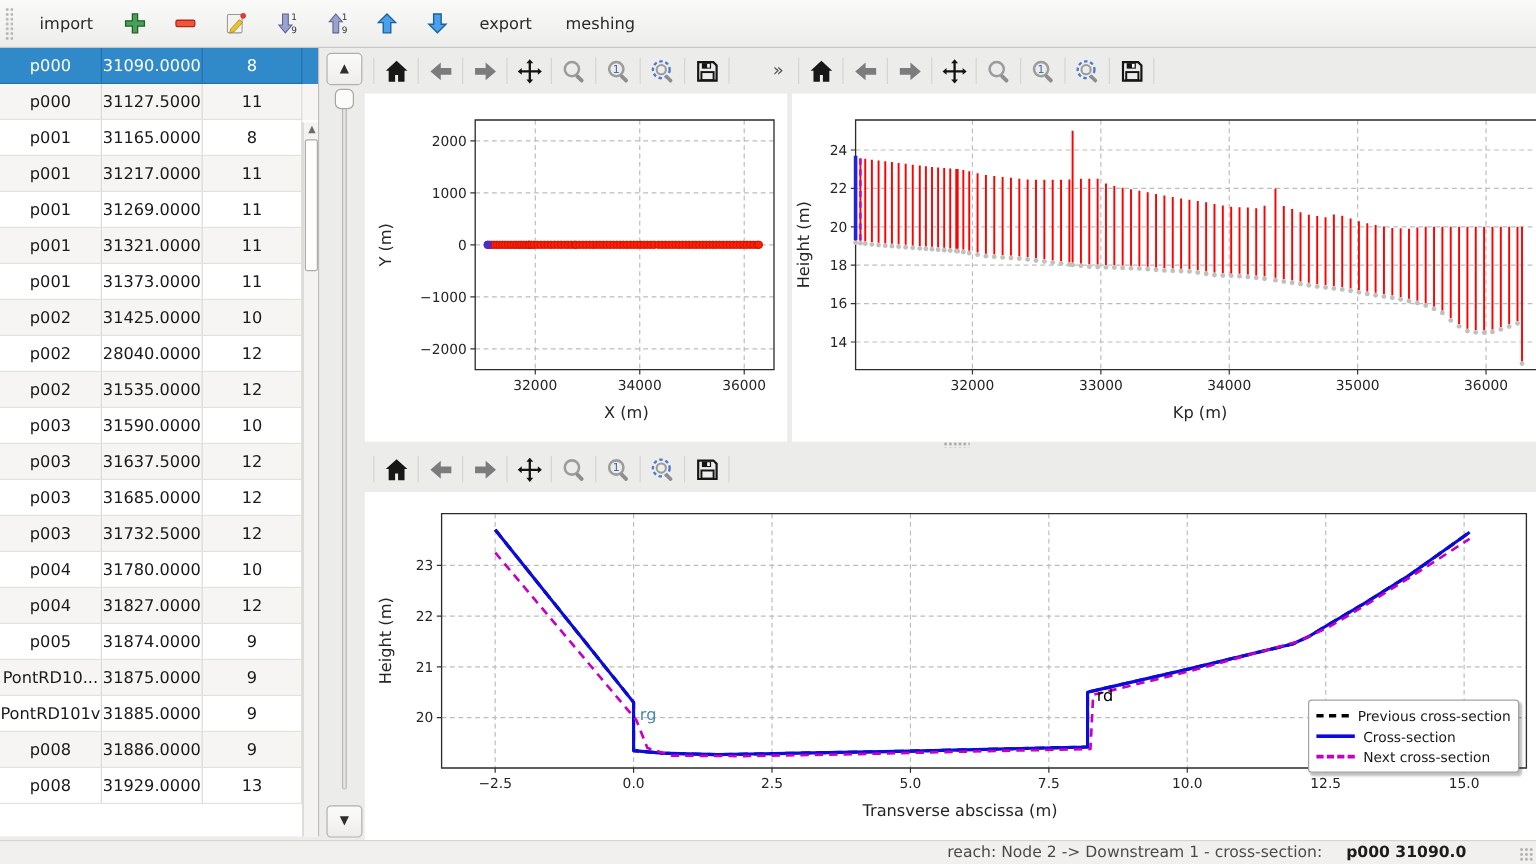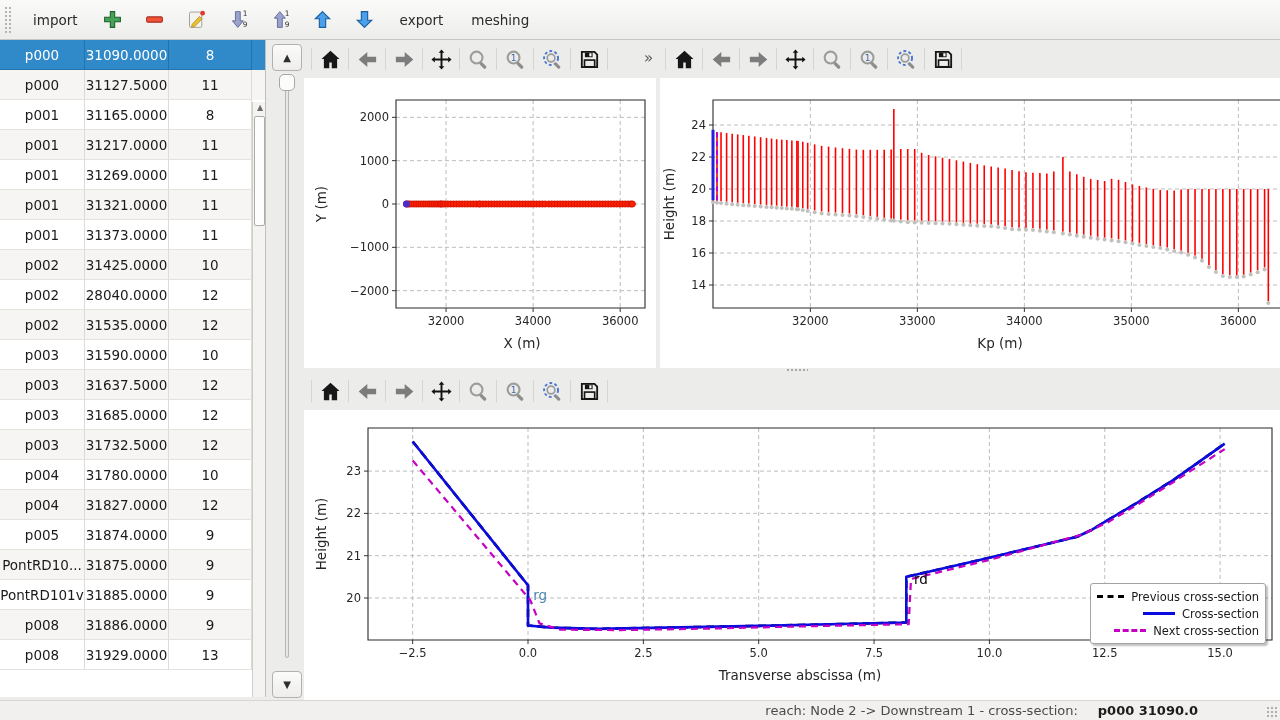--- a/index.html
+++ b/index.html
@@ -58,28 +58,28 @@
   .chevron { font-size:15px; color:#555; padding:0 6px; }
   .fig { background:#ffffff; }
   .splitter-dots { width:22px; height:5px;
     background-image:radial-gradient(circle,#a9a7a4 1px,transparent 1.3px);
     background-size:4px 4px; }
 
   
   #legend { left:1090px; top:583px; width:176px; background:#fff;
     border:1px solid #a3a3a3; border-radius:3px; box-shadow:2px 2px 2px rgba(0,0,0,.25);
     padding:4px 6px 4px 6px; }
-  .leg-row { display:flex; align-items:center; height:17px; gap:7px;justify-content:flex-end; }
+  .leg-row { display:flex; align-items:center; height:17px; gap:7px; }
   .leg-sample { width:32px; height:0; border-top-width:3px; }
   .leg-label { font-size:11.5px; color:#1a1a1a; white-space:nowrap; }
 
   
   #statusbar { left:0; top:700px; width:1280px; height:20px; background:#f1f0ee;
     border-top:1px solid #d8d6d3; display:flex; align-items:center;
-    justify-content:flex-end; padding-right:82px; font-size:13px; color:#4a4a4a; }
+    justify-content:flex-end; padding-right:58px; font-size:13px; color:#4a4a4a; }
   #statusbar b { color:#1c1c1c; margin-left:20px; }
   #resize-grip { right:2px; bottom:2px; width:12px; height:12px;
     background-image:radial-gradient(circle,#b0aeab 1px,transparent 1.3px);
     background-size:4px 4px; }
   svg text { font-family:"DejaVu Sans","Liberation Sans",sans-serif; }
 </style>
 </head>
 <body>
 
 <div id="topbar" class="abs">

